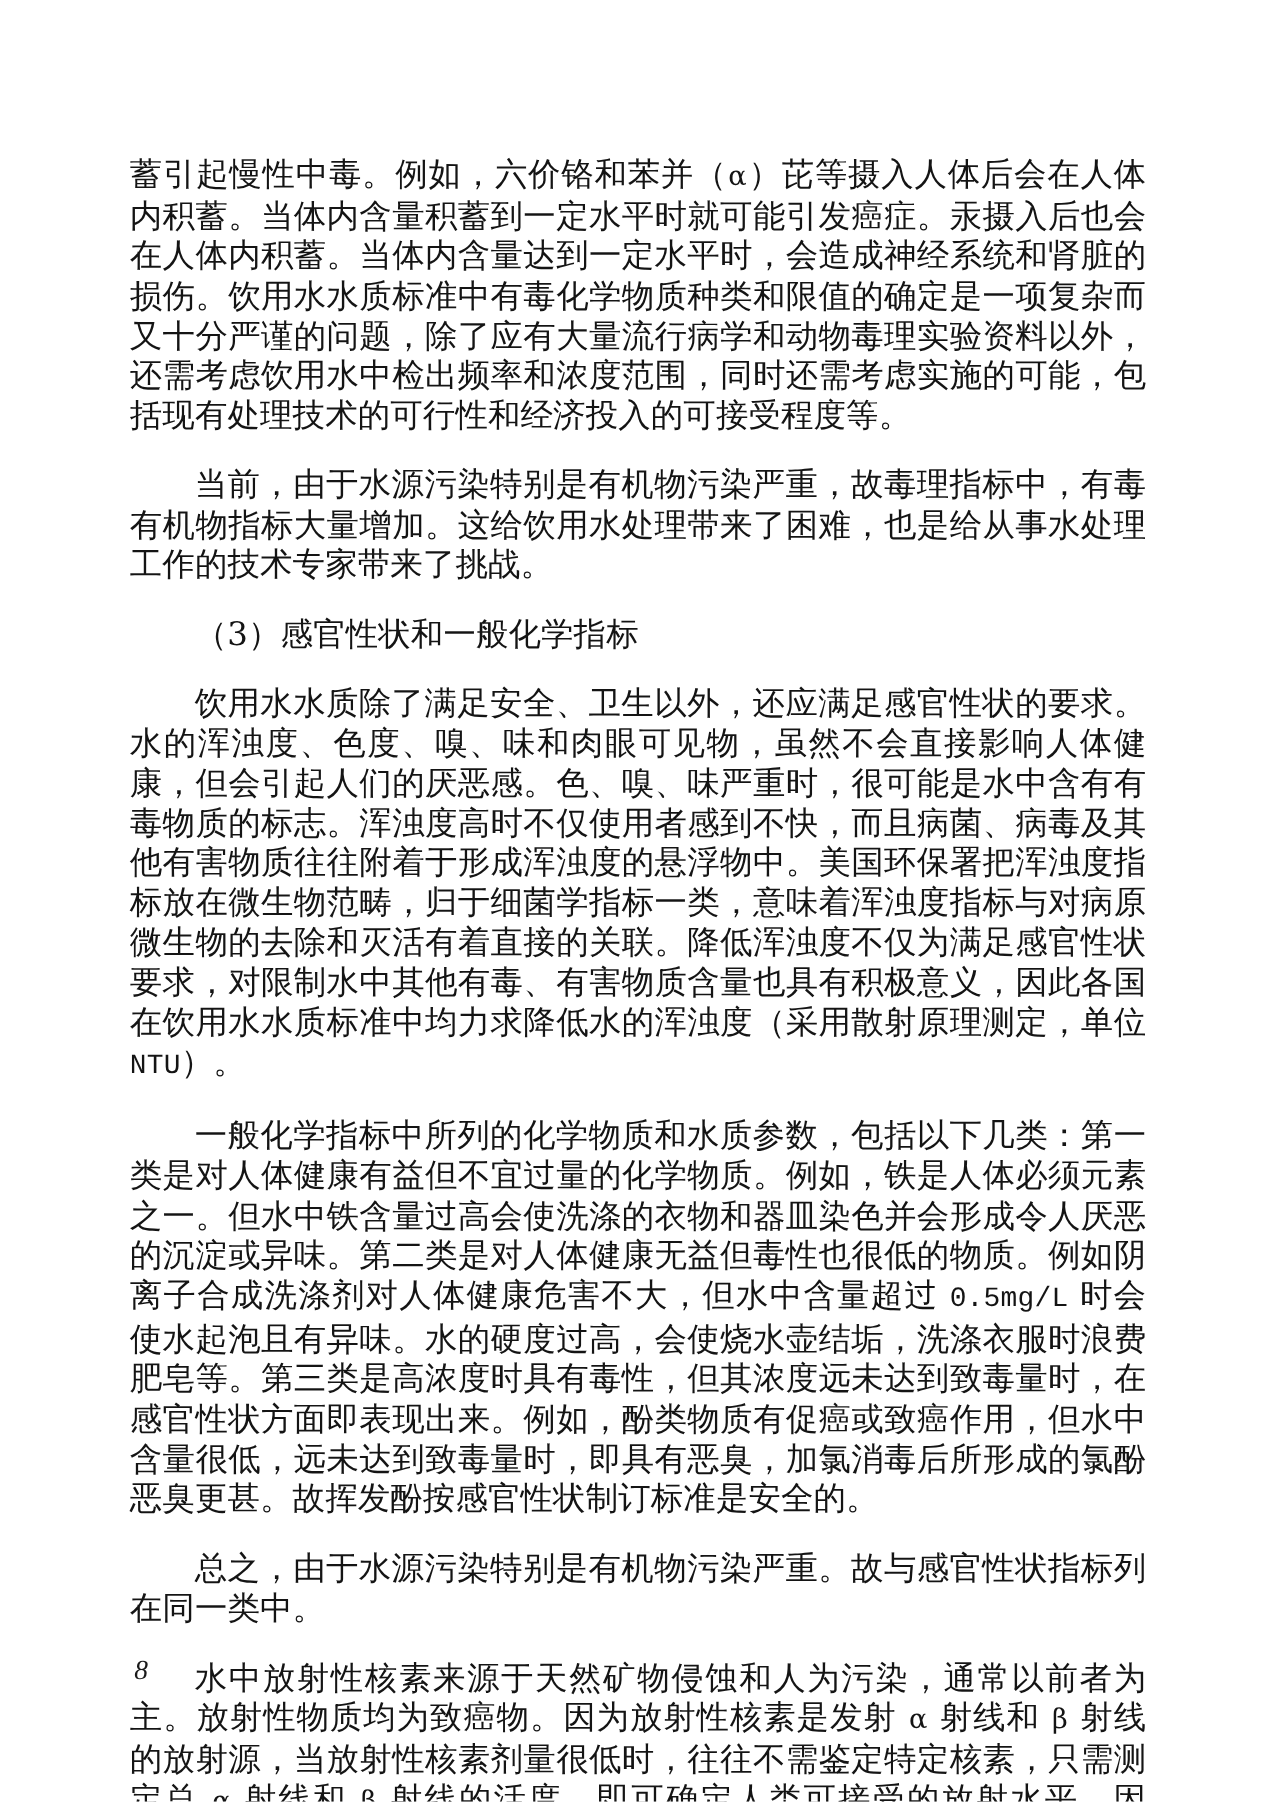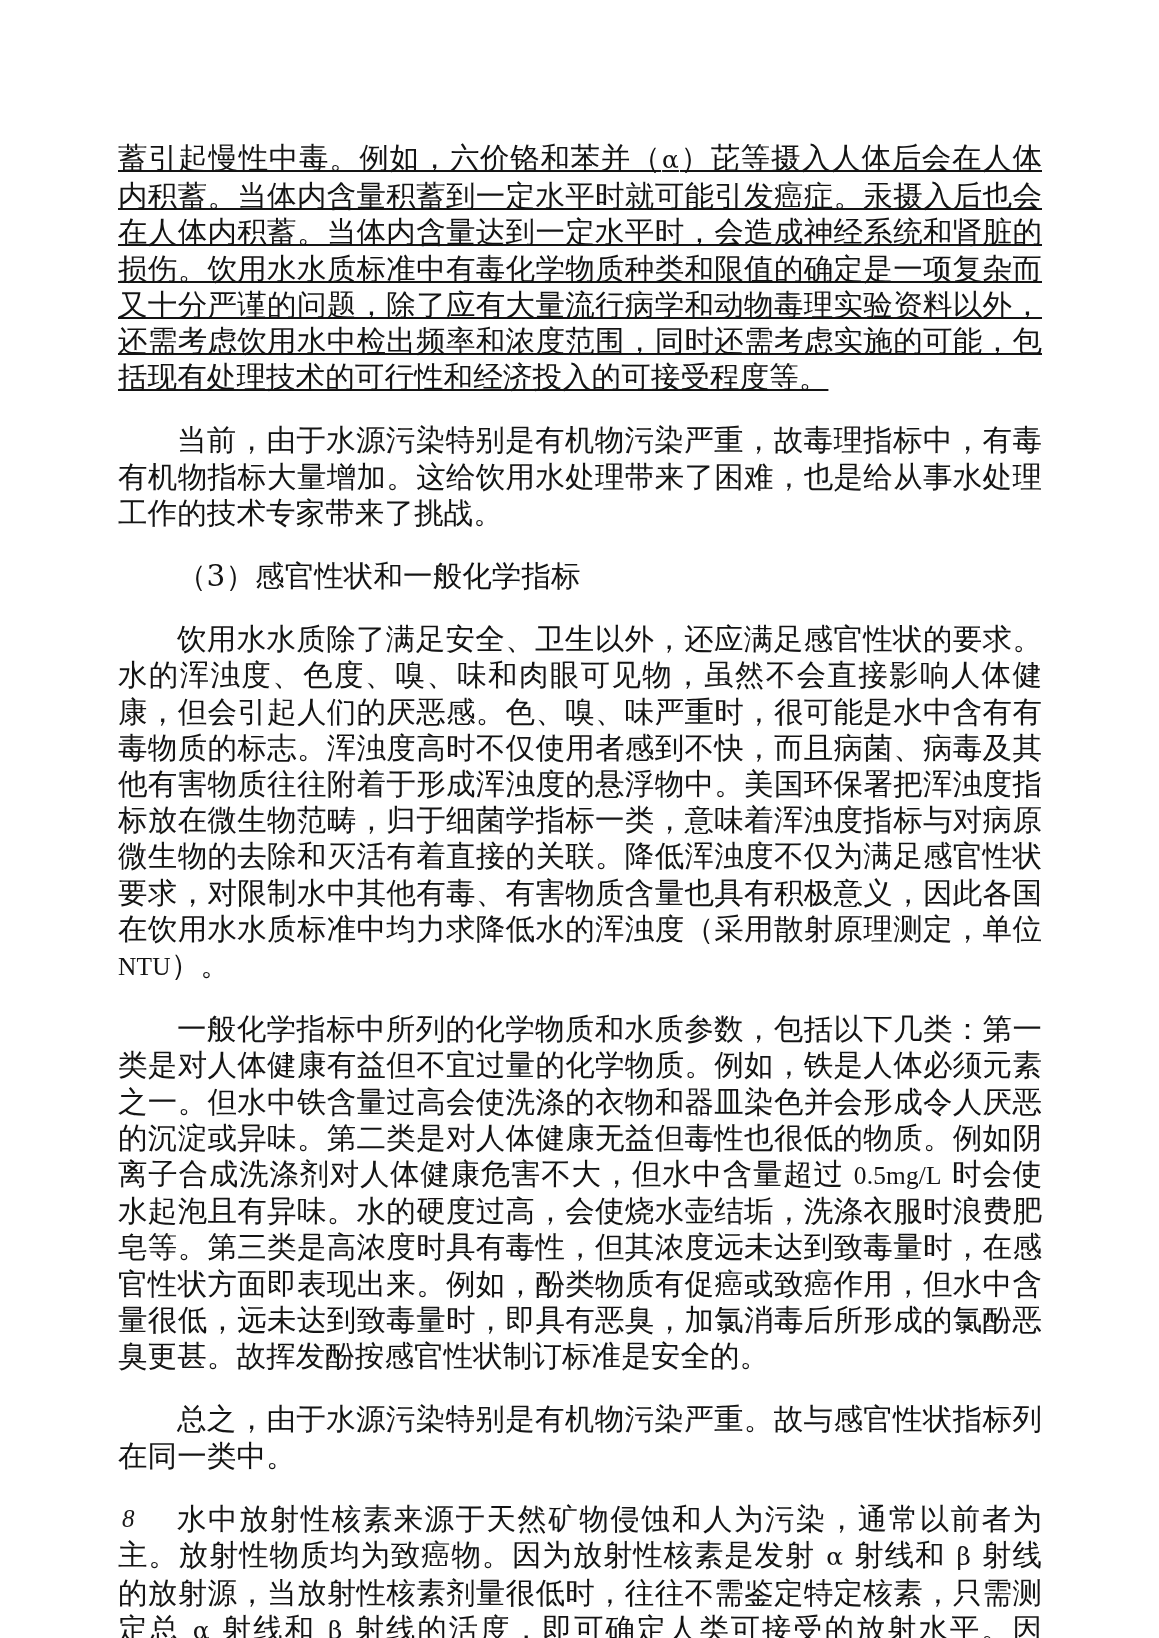--- a/index.html
+++ b/index.html
@@ -37,25 +37,24 @@
     padding: 0;
     text-align: justify;
     text-justify: inter-character;
   }
   #textblock p.indent {
     text-indent: 2em;
     margin-top: 27px;
   }
   #textblock p.noindent {
     text-indent: 0;
-    text-decoration: underline;
   }
   
   .lat {
-    font-family: Liberation Serif, serif;
+    font-family: Liberation Mono, monospace;
     font-size: 0.86em;
     letter-spacing: 0.2px;
   }
   .grk {
     font-family: "DejaVu Serif", "Liberation Serif", serif;
     font-size: 0.84em;
     padding: 0 1px;
   }
   #page-number {
     position: absolute;

